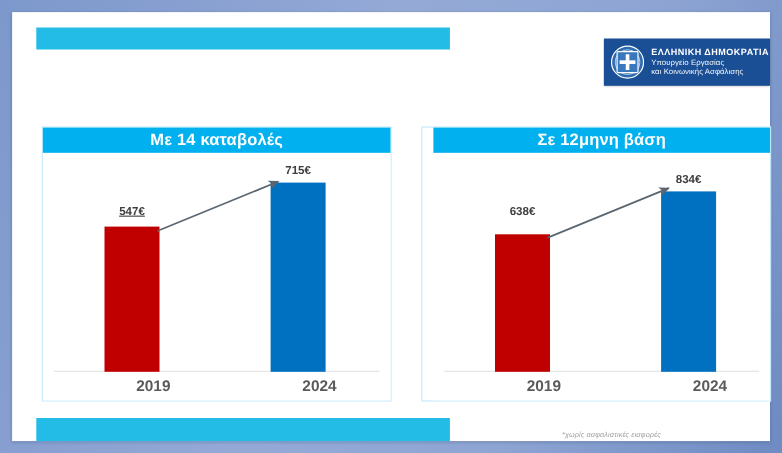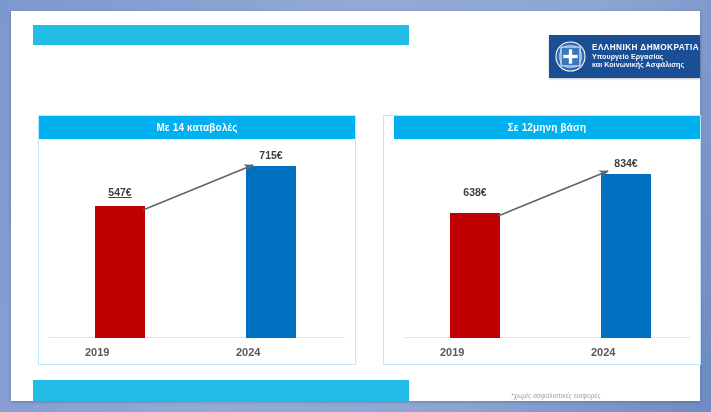--- a/index.html
+++ b/index.html
@@ -94,21 +94,21 @@
     line-height: 1.18;
   }
   .logo-line1 {
     font-size: 8.2px;
     font-weight: 700;
     letter-spacing: 0.45px;
     white-space: nowrap;
   }
   .logo-line2, .logo-line3 {
     font-size: 7.1px;
-    font-weight: 700;
+    font-weight: 400;
     letter-spacing: 0.05px;
     white-space: nowrap;
     opacity: 0.95;
   }
 
   
   .panel {
     position: absolute;
     top: 104px;
     width: 318px;
@@ -117,21 +117,21 @@
     border: 1px solid #bfe9fa;
     box-sizing: border-box;
   }
   #panel-left  { left: 27px; }
   #panel-right { left: 372px; padding-left: 10px; }
 
   .panel-header {
     height: 23px;
     background: #00b0ef;
     color: #ffffff;
-    font-size: 10px;
+    font-size: 15px;
     font-weight: 700;
     display: flex;
     align-items: center;
     justify-content: center;
     letter-spacing: 0.15px;
   }
 
   .panel-body {
     position: relative;
     height: 225px;
@@ -174,22 +174,22 @@
     font-weight: 700;
     color: #3f3f3f;
   }
   .bar-value.v-2019 { left: 43px; }
   .bar-value.v-2024 { left: 194px; }
 
   .tick-label {
     position: absolute;
     bottom: 6px;
     width: 70px;
-    text-align: left;
-    font-size: 11px;
+    text-align: right;
+    font-size: 14px;
     font-weight: 700;
     color: #5a5a5a;
   }
   .tick-label.x-2019 { left: 38px; }
   .tick-label.x-2024 { left: 189px; margin-top: 17px; }
 
   .growth-arrow {
     position: absolute;
     left: 92px;
     width: 130px;

